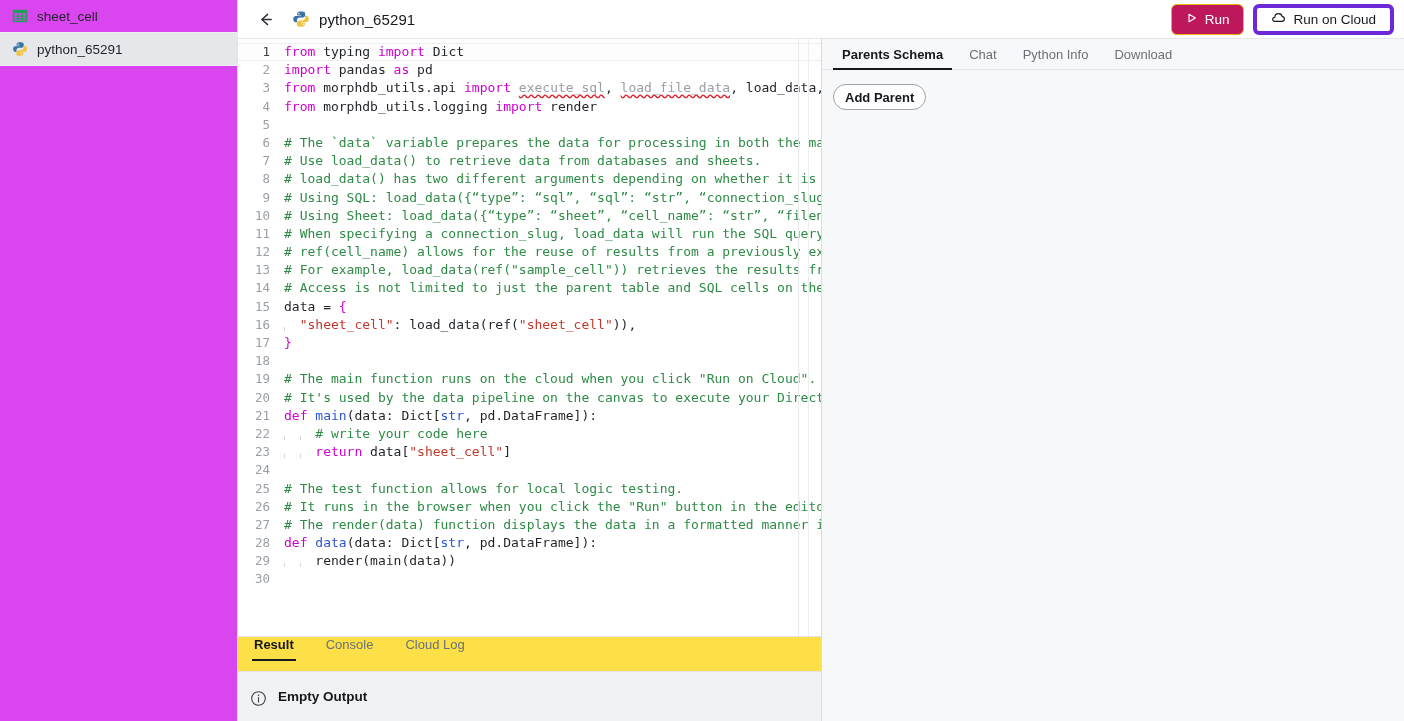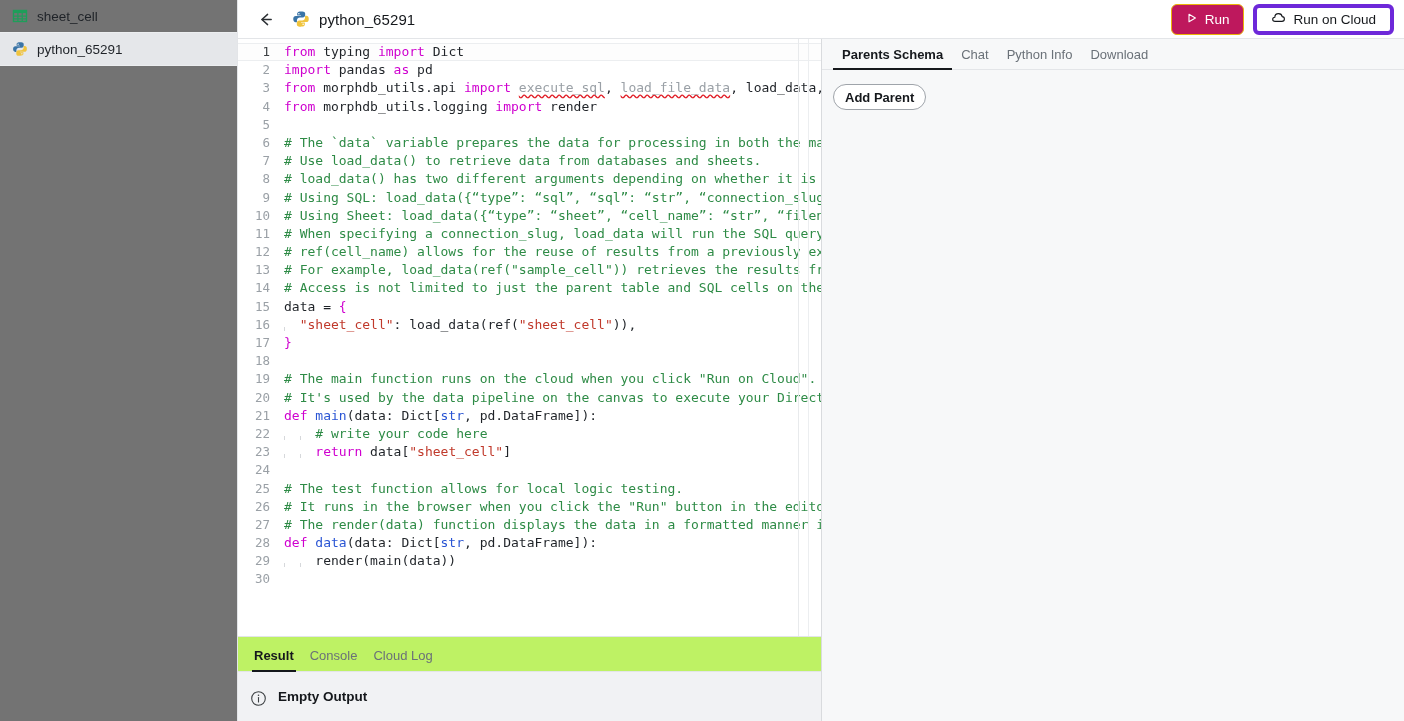--- a/index.html
+++ b/index.html
@@ -7,21 +7,21 @@
     width: 1404px; height: 721px;
     font-family: "Liberation Sans", sans-serif;
     background: #ffffff;
     overflow: hidden;
   }
   body { display: flex; }
 
   
   #sidebar {
     width: 238px; height: 721px;
-    background: #737373;
+    background: #d946ef;
     border-right: 1px solid #e3e5e8;
     flex: 0 0 238px;
     padding-top: 0;
   }
   .side-item {
     height: 33px;
     display: flex; align-items: center;
     gap: 9px;
     padding: 0 12px;
     font-size: 13.5px;
@@ -126,24 +126,24 @@
     width: 1px; background: #e8eaec;
   }
   #ruler2 {
     position: absolute; top: 0; bottom: 0; left: 570px;
     width: 1px; background: #eceef0;
   }
 
   
   #result-tabs {
     flex: 0 0 35px; height: 35px;
-    display: flex; align-items: flex-end;
-    gap: 0; padding-left: 8px;
+    display: flex; align-items: flex-start;
+    gap: 16px; padding-left: 8px;
     border-bottom: 1px solid #e3e5e8;
-    background: #bef264;
+    background: #fde047;
   }
   .rtab {
     font-size: 13px; color: #6a7178;
     padding: 0 8px 8px 8px;
     cursor: pointer; position: relative;
   }
   .rtab.active { color: #15181c; font-weight: 700; }
   .rtab.active::after {
     content: ""; position: absolute; left: 6px; right: 6px; bottom: -1px;
     height: 2.5px; background: #15181c;
@@ -159,21 +159,21 @@
   #empty-msg { font-size: 13.5px; color: #2b3035; margin-left: 11px; }
 
   
   #right-panel {
     flex: 1 1 auto; min-width: 0;
     background: #f7f8f9;
     display: flex; flex-direction: column;
   }
   #rp-tabs {
     flex: 0 0 31px; height: 31px;
-    display: flex; align-items: flex-end; gap: 0;
+    display: flex; align-items: flex-end; gap: 8px;
     padding-left: 11px;
     border-bottom: 1px solid #e3e5e8;
     background: #f7f8f9;
   }
   .ptab {
     font-size: 13px; color: #6a7178;
     padding: 0 9px 7px 9px; cursor: pointer; position: relative;
   }
   .ptab.active { color: #15181c; font-weight: 700; }
   .ptab.active::after {

